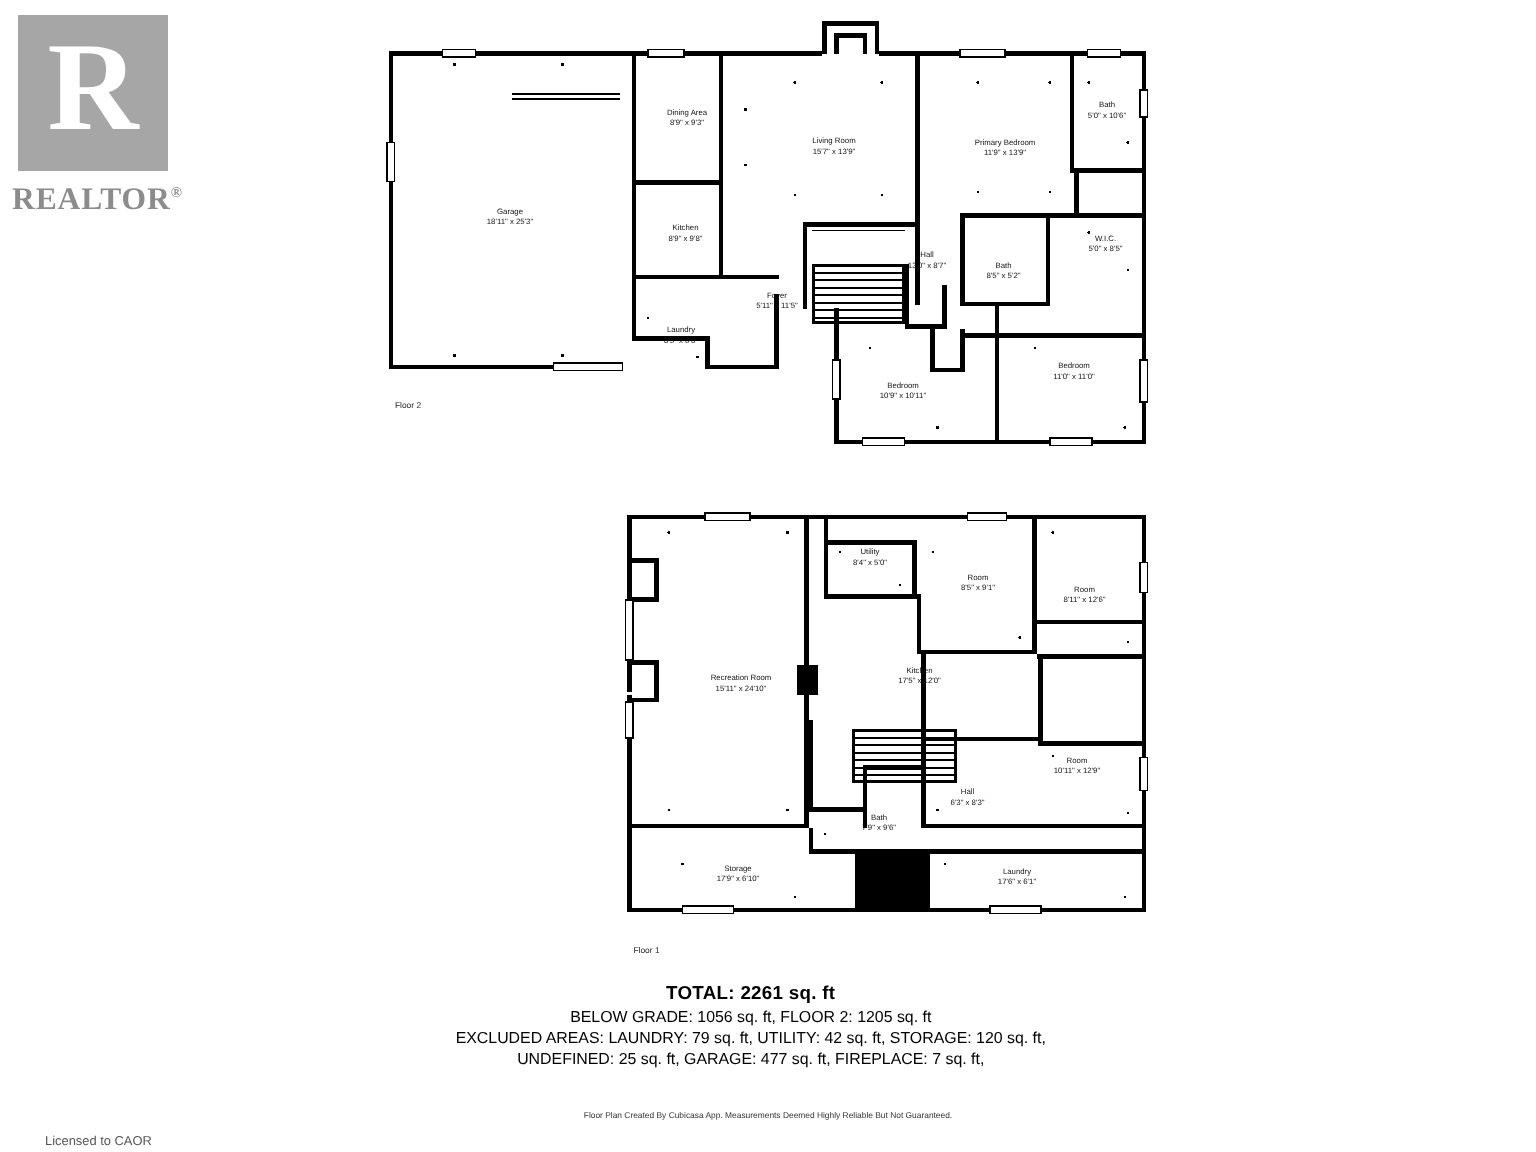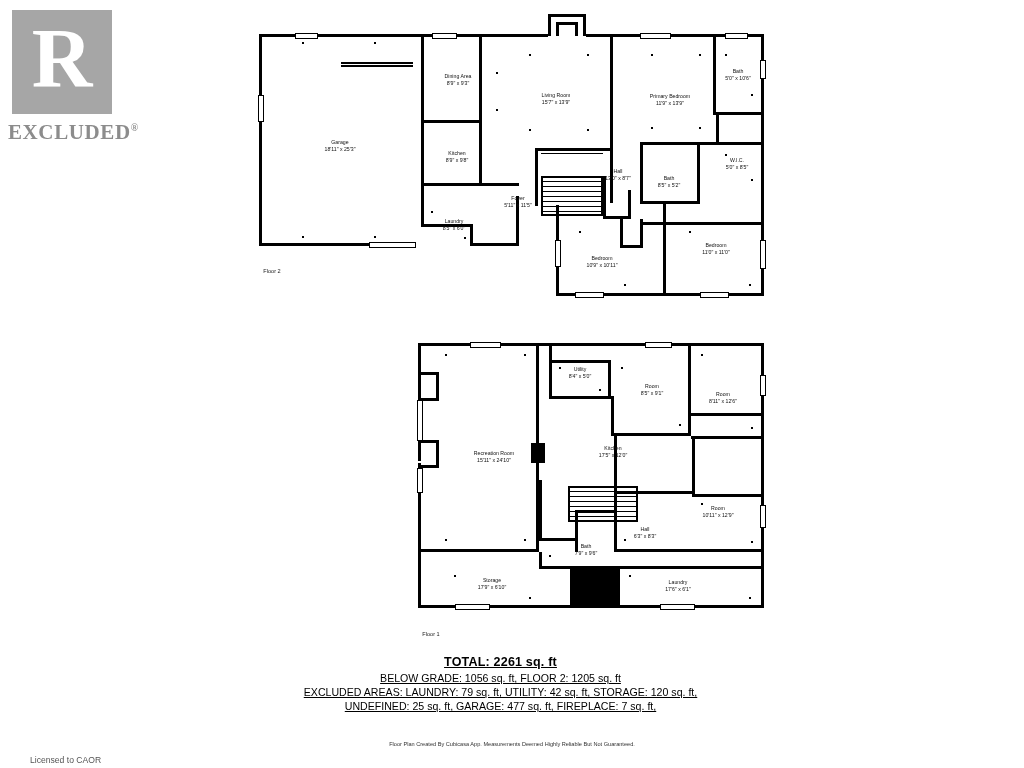--- a/index.html
+++ b/index.html
@@ -87,21 +87,20 @@
     transform: translate(-50%, -50%);
   }
 
   
   .summary {
     position: absolute;
     left: 0;
     top: 655px;
     width: 1001px;
     text-align: center;
-    text-decoration: underline;
   }
   .summary .total {
     font-size: 12.5px;
     font-weight: bold;
     letter-spacing: 0.2px;
     margin-bottom: 3px;
   }
   .summary .line {
     font-size: 10.6px;
     line-height: 1.32;
@@ -126,21 +125,21 @@
   }
 </style>
 </head>
 <body>
 
 <div class="logo-wrap">
   <div class="logo-box">
     <span class="logo-r">R</span>
   </div>
   <div class="logo-text">
-    <span>EXCLUDED</span><span class="logo-reg">®</span>
+    <span>REALTOR</span><span class="logo-reg">®</span>
   </div>
 </div>
 
 <div class="plan">
 <svg width="1024" height="768" viewBox="0 0 1024 768" xmlns="http://www.w3.org/2000/svg">
   <g fill="#000000" shape-rendering="crispEdges">
 
     <rect x="259" y="34" width="165" height="3"></rect>
     <rect x="259" y="34" width="3" height="212"></rect>
     <rect x="259" y="243" width="110" height="3"></rect>

